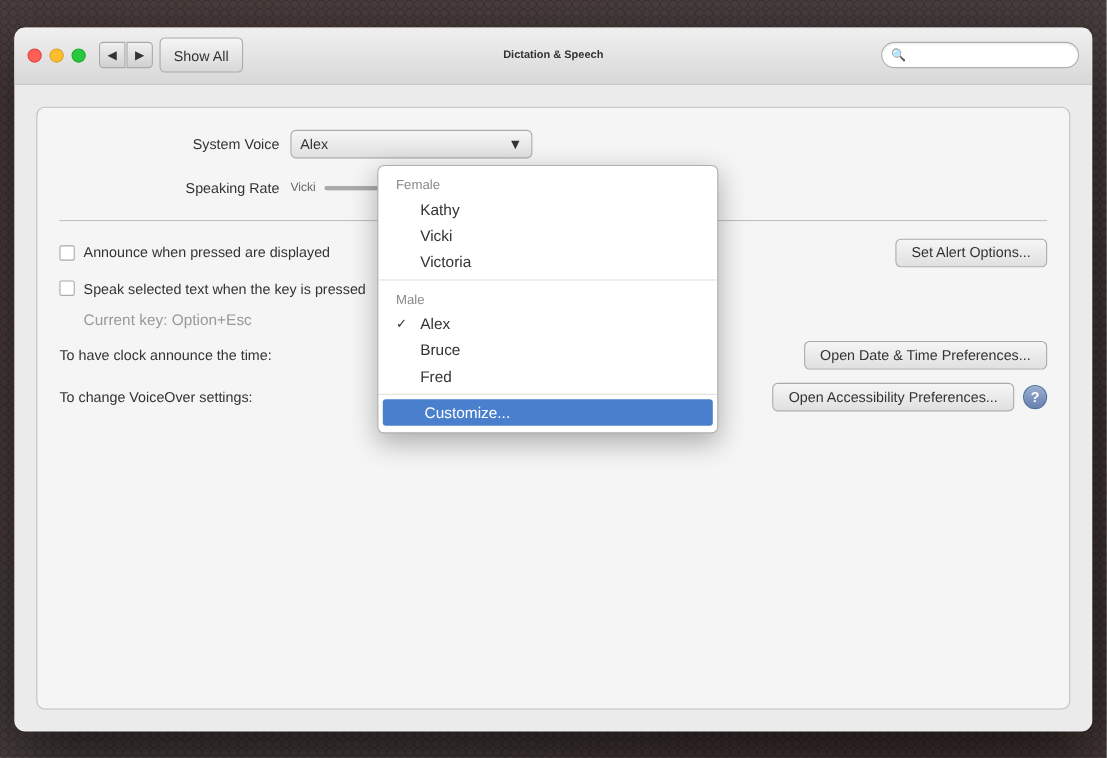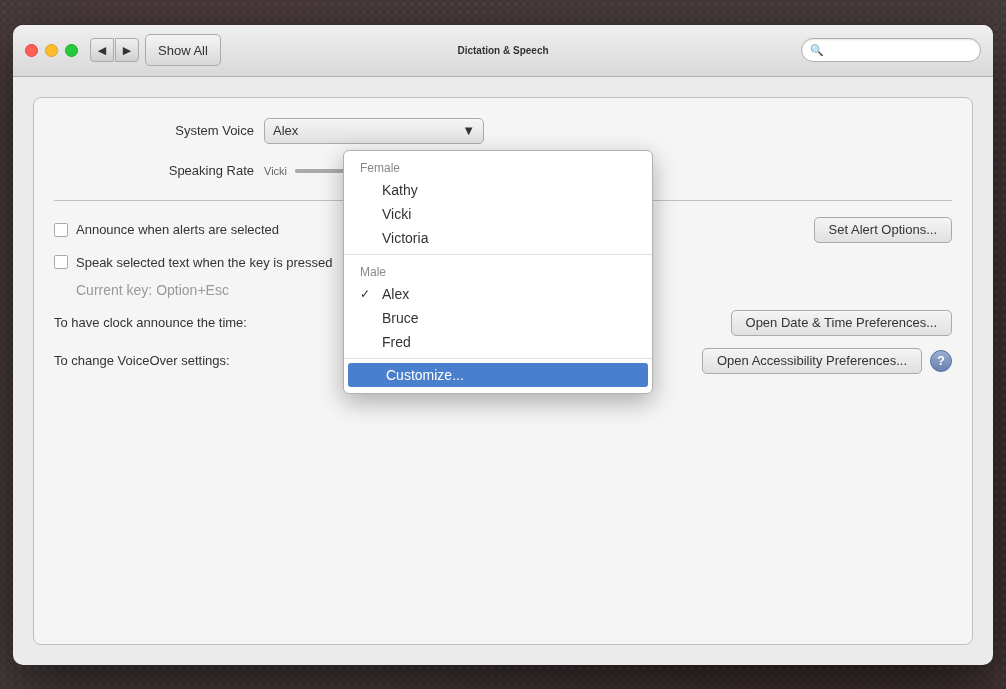--- a/index.html
+++ b/index.html
@@ -451,21 +451,21 @@
           </div>
           <span class="slider-labels">Fast</span>
         </div>
         <button class="play-btn">Play</button>
       </div>
 
       <hr class="divider">
 
       <div class="checkbox-row">
         <div class="checkbox"></div>
-        <span class="checkbox-label">Announce when alerts are selected</span>
+        <span class="checkbox-label">Announce when pressed are displayed</span>
         <button class="set-alert-btn">Set Alert Options...</button>
       </div>
 
       <div class="checkbox-row">
         <div class="checkbox"></div>
         <span class="checkbox-label">Speak selected text when the key is pressed</span>
       </div>
 
       <div class="current-key-row">
         <span class="current-key-text">Current key: Option+Esc</span>

